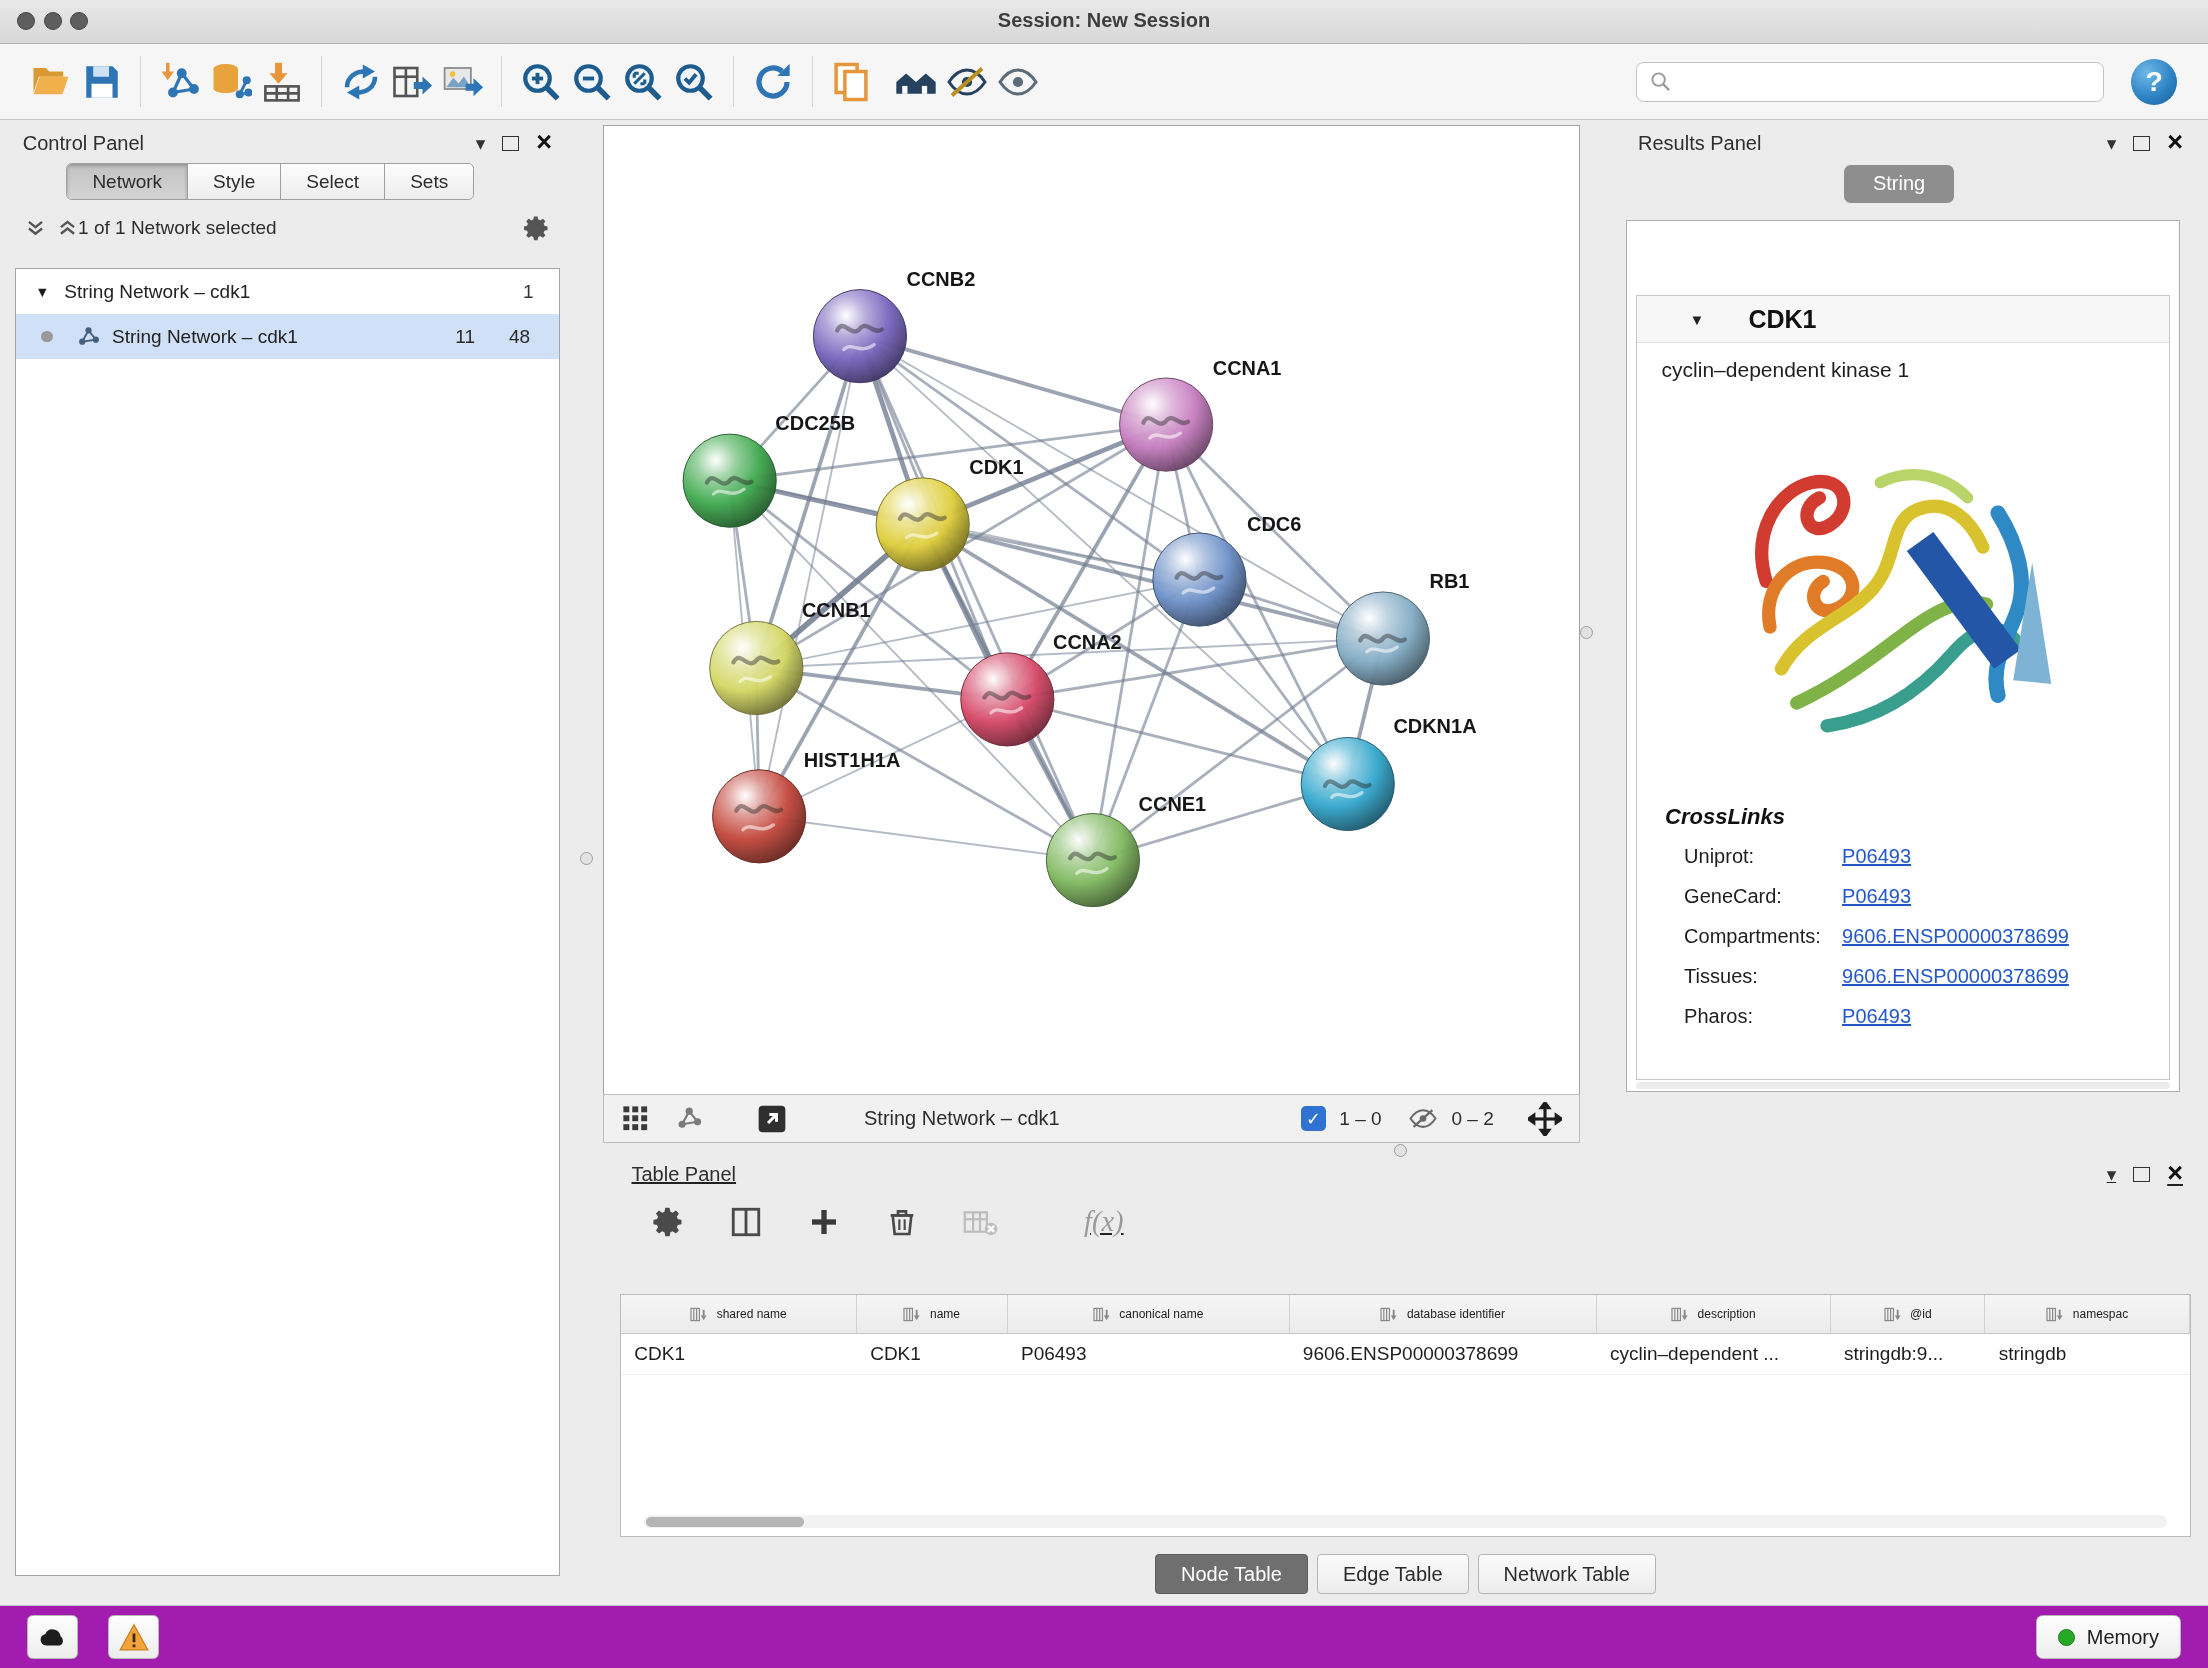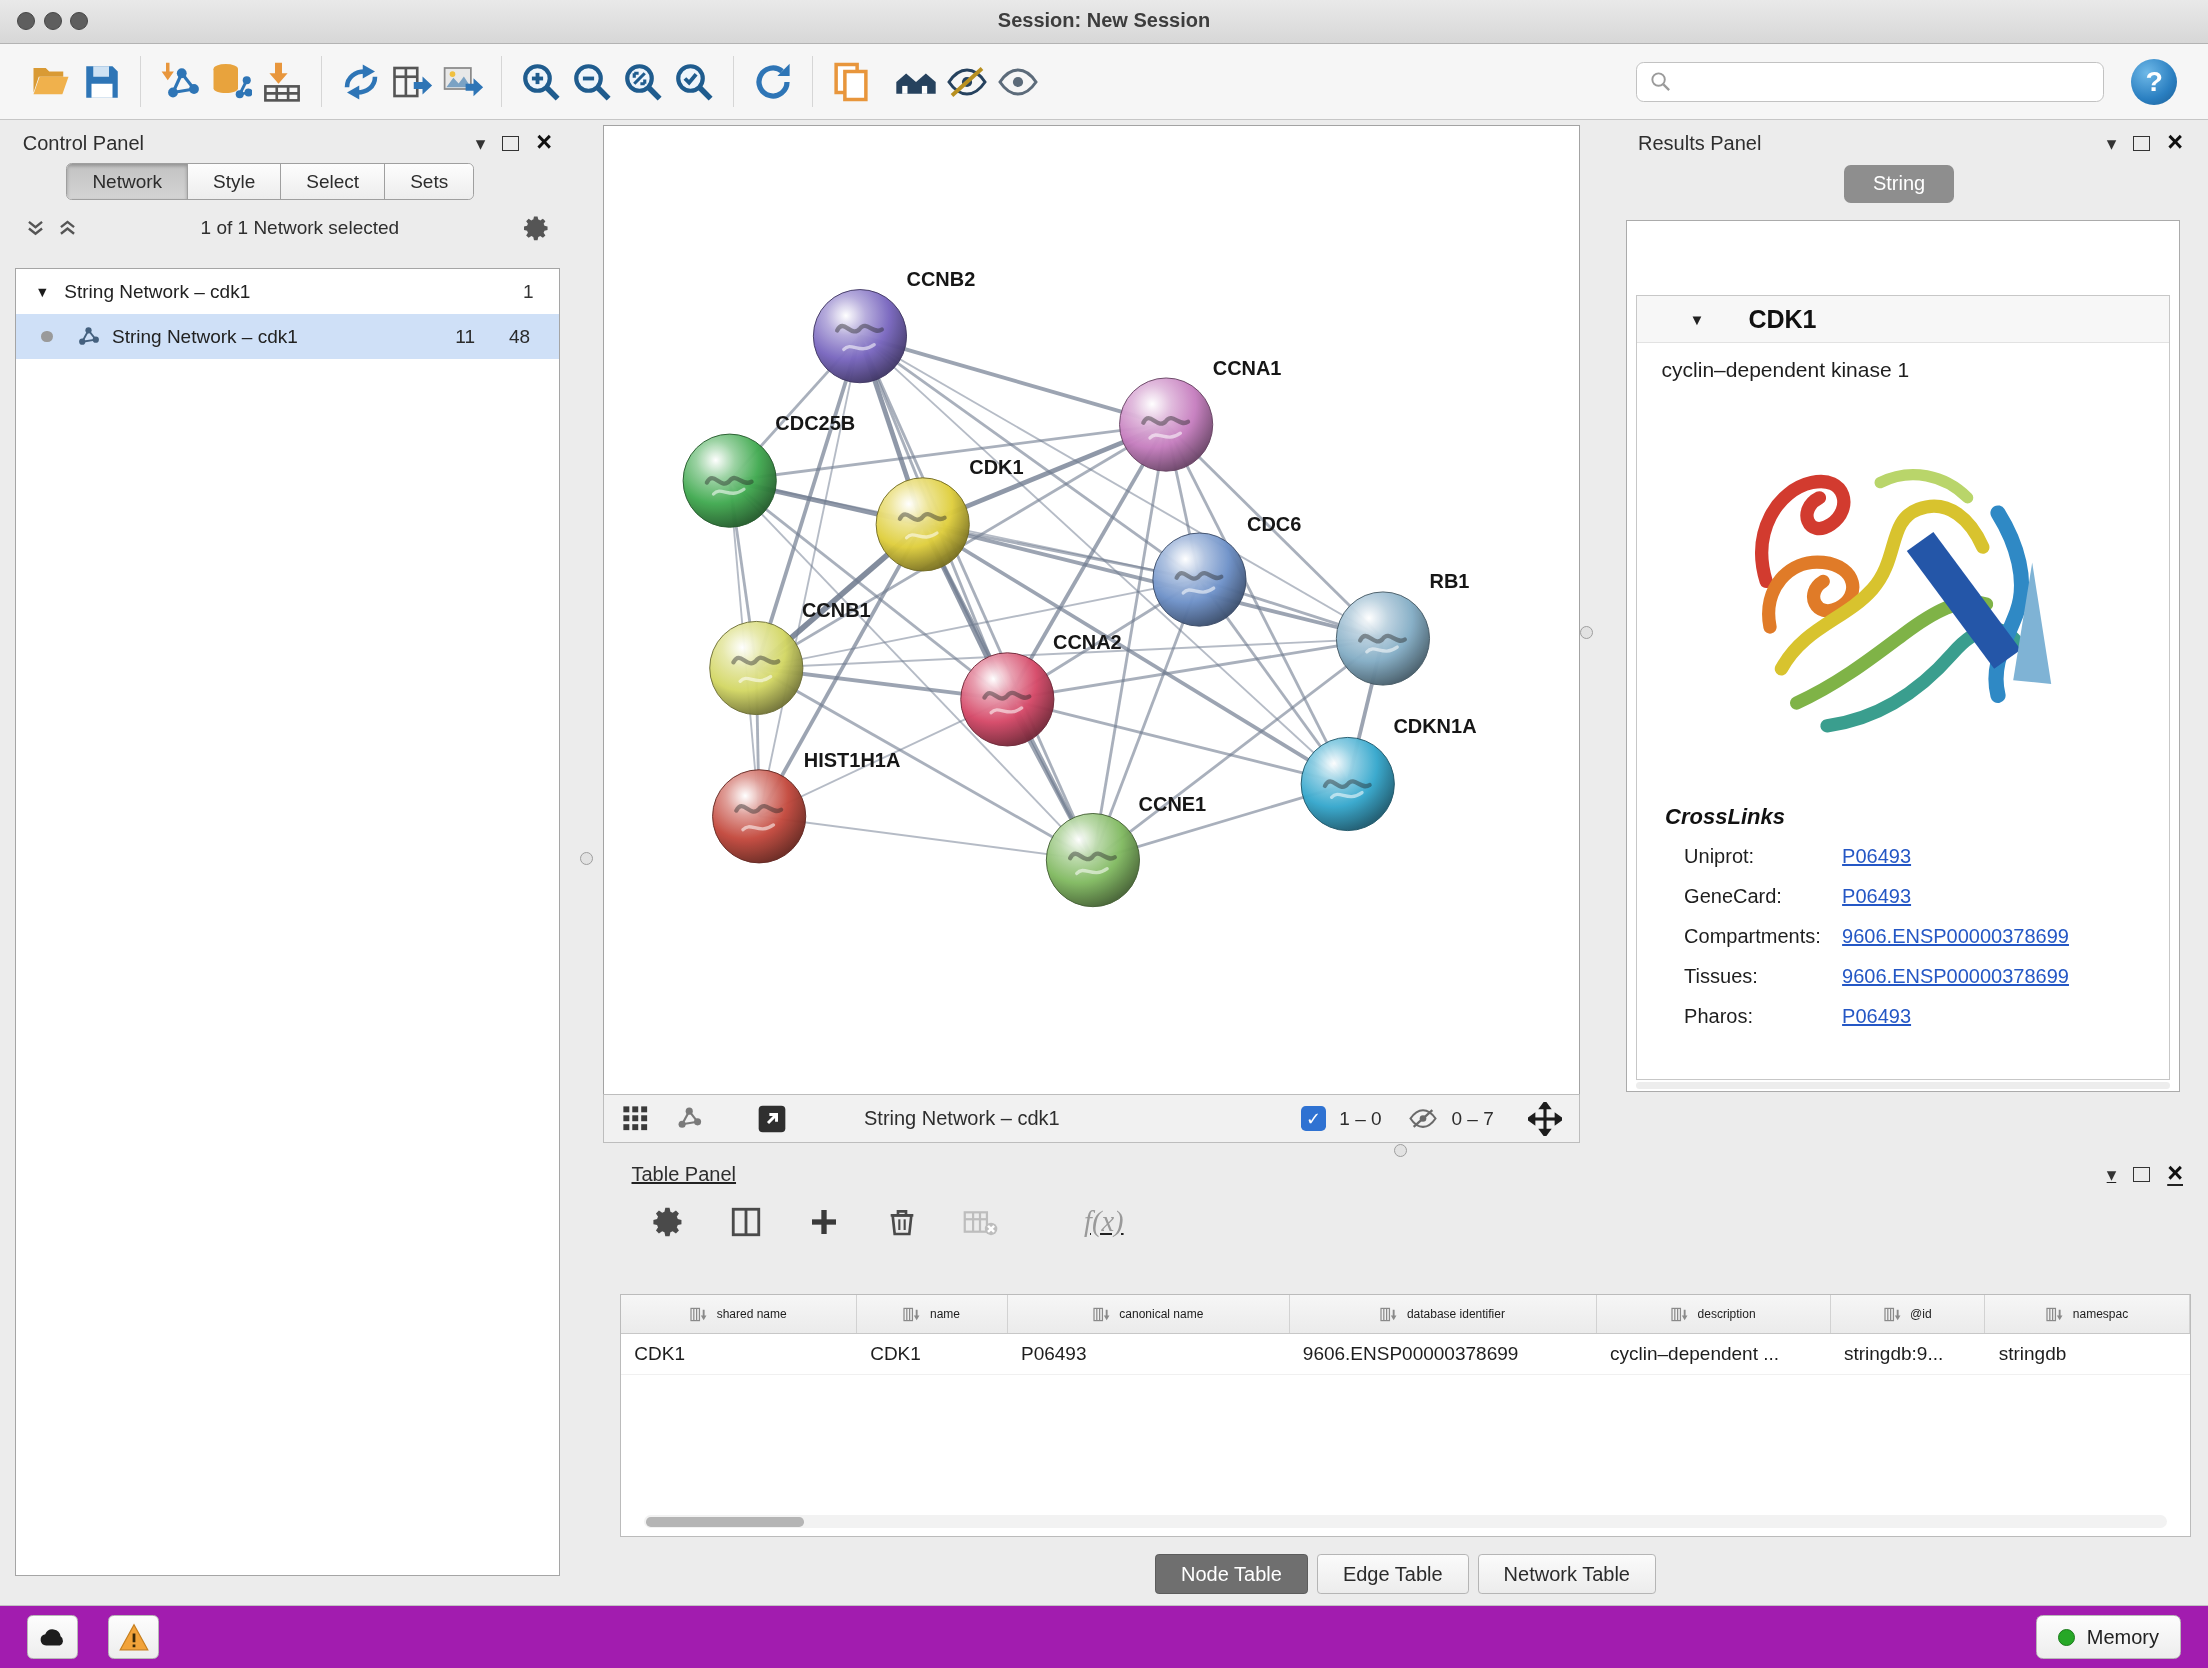--- a/index.html
+++ b/index.html
@@ -39,21 +39,21 @@
   
   .control-panel{position:absolute;left:11.4px;top:125px;width:552px;height:1453px;}
   .cp-header{height:36px;display:flex;align-items:center;padding:0 11.4px;}
   .cp-header .panel-title{flex:1;}
   .cp-tabs{display:flex;margin:1.9px 0 0 55px;border:1px solid #9f9f9f;border-radius:5.7px;overflow:hidden;width:max-content;}
   .cp-tab{padding:6.7px 25px;font-size:19px;background:linear-gradient(#fdfdfd,#ededed);
     border-right:1px solid #9f9f9f;color:#2c2c2c;}
   .cp-tab:last-child{border-right:none;}
   .cp-tab.selected{background:linear-gradient(#c2c2c2,#d4d4d4);box-shadow:inset 0 1.9px 3.8px rgba(0,0,0,.25);}
   .cp-toolbar{height:48px;display:flex;align-items:center;padding:0 13.3px;margin-top:3.8px;}
-  .cp-status{flex:1;text-align:center;font-size:19px;color:#2e2e2e;}
+  .cp-status{flex:1;font-size:19px;color:#2e2e2e;}
   .cp-tree{position:absolute;left:3.8px;right:3.8px;top:143px;bottom:1.9px;background:#fff;border:1px solid #a5a5a5;}
   .tree-row{height:45px;display:flex;align-items:center;font-size:19px;}
   .tree-row .tri{margin:0 15px 0 19px;font-size:14.3px;color:#1c1c1c;}
   .tree-row .count{margin-left:auto;margin-right:25px;color:#333;}
   .tree-row.child{background:#cfe0f7;}
   .tree-row.child .dot{width:11.4px;height:11.4px;border-radius:50%;background:#9a9a9a;margin:0 23px 0 25px;}
   .tree-row.child .nums{margin-left:auto;display:flex;gap:34px;margin-right:28.5px;color:#2b2b2b;}
   .mini-net{width:25px;height:25px;margin-right:11.4px;}
   
   .canvas{position:absolute;left:603px;top:125px;width:975px;height:968px;background:#fff;
@@ -551,21 +551,21 @@
     </svg>
   <span class="cs-name">String Network – cdk1</span>
   <span class="cs-right">
     <span class="checkbox">✓</span>
     <span class="cs-count">1 – 0</span>
     <svg width="30" height="25" viewBox="0 0 28 24" style="margin-left:13.3px">
         <path d="M2 12c4-6 8-8 12-8s8 2 12 8c-4 6-8 8-12 8s-8-2-12-8z" fill="none" stroke="#6a6a6a" stroke-width="2"></path>
         <circle cx="14" cy="12" r="3.2" fill="#6a6a6a"></circle>
         <line x1="5" y1="20" x2="23" y2="4" stroke="#6a6a6a" stroke-width="2.2"></line>
       </svg>
-    <span class="cs-count">0 – 7</span>
+    <span class="cs-count">0 – 2</span>
     <svg width="34" height="34" viewBox="0 0 24 24" style="margin-left:21px">
         <g stroke="#1d1d1d" stroke-width="2.2" fill="#1d1d1d">
           <line x1="12" y1="3.5" x2="12" y2="20.5"></line>
           <line x1="3.5" y1="12" x2="20.5" y2="12"></line>
           <path d="M12 0.5l2.6 3.6H9.4z"></path>
           <path d="M12 23.5l2.6-3.6H9.4z"></path>
           <path d="M0.5 12l3.6-2.6v5.2z"></path>
           <path d="M23.5 12l-3.6-2.6v5.2z"></path>
         </g>
       </svg>

